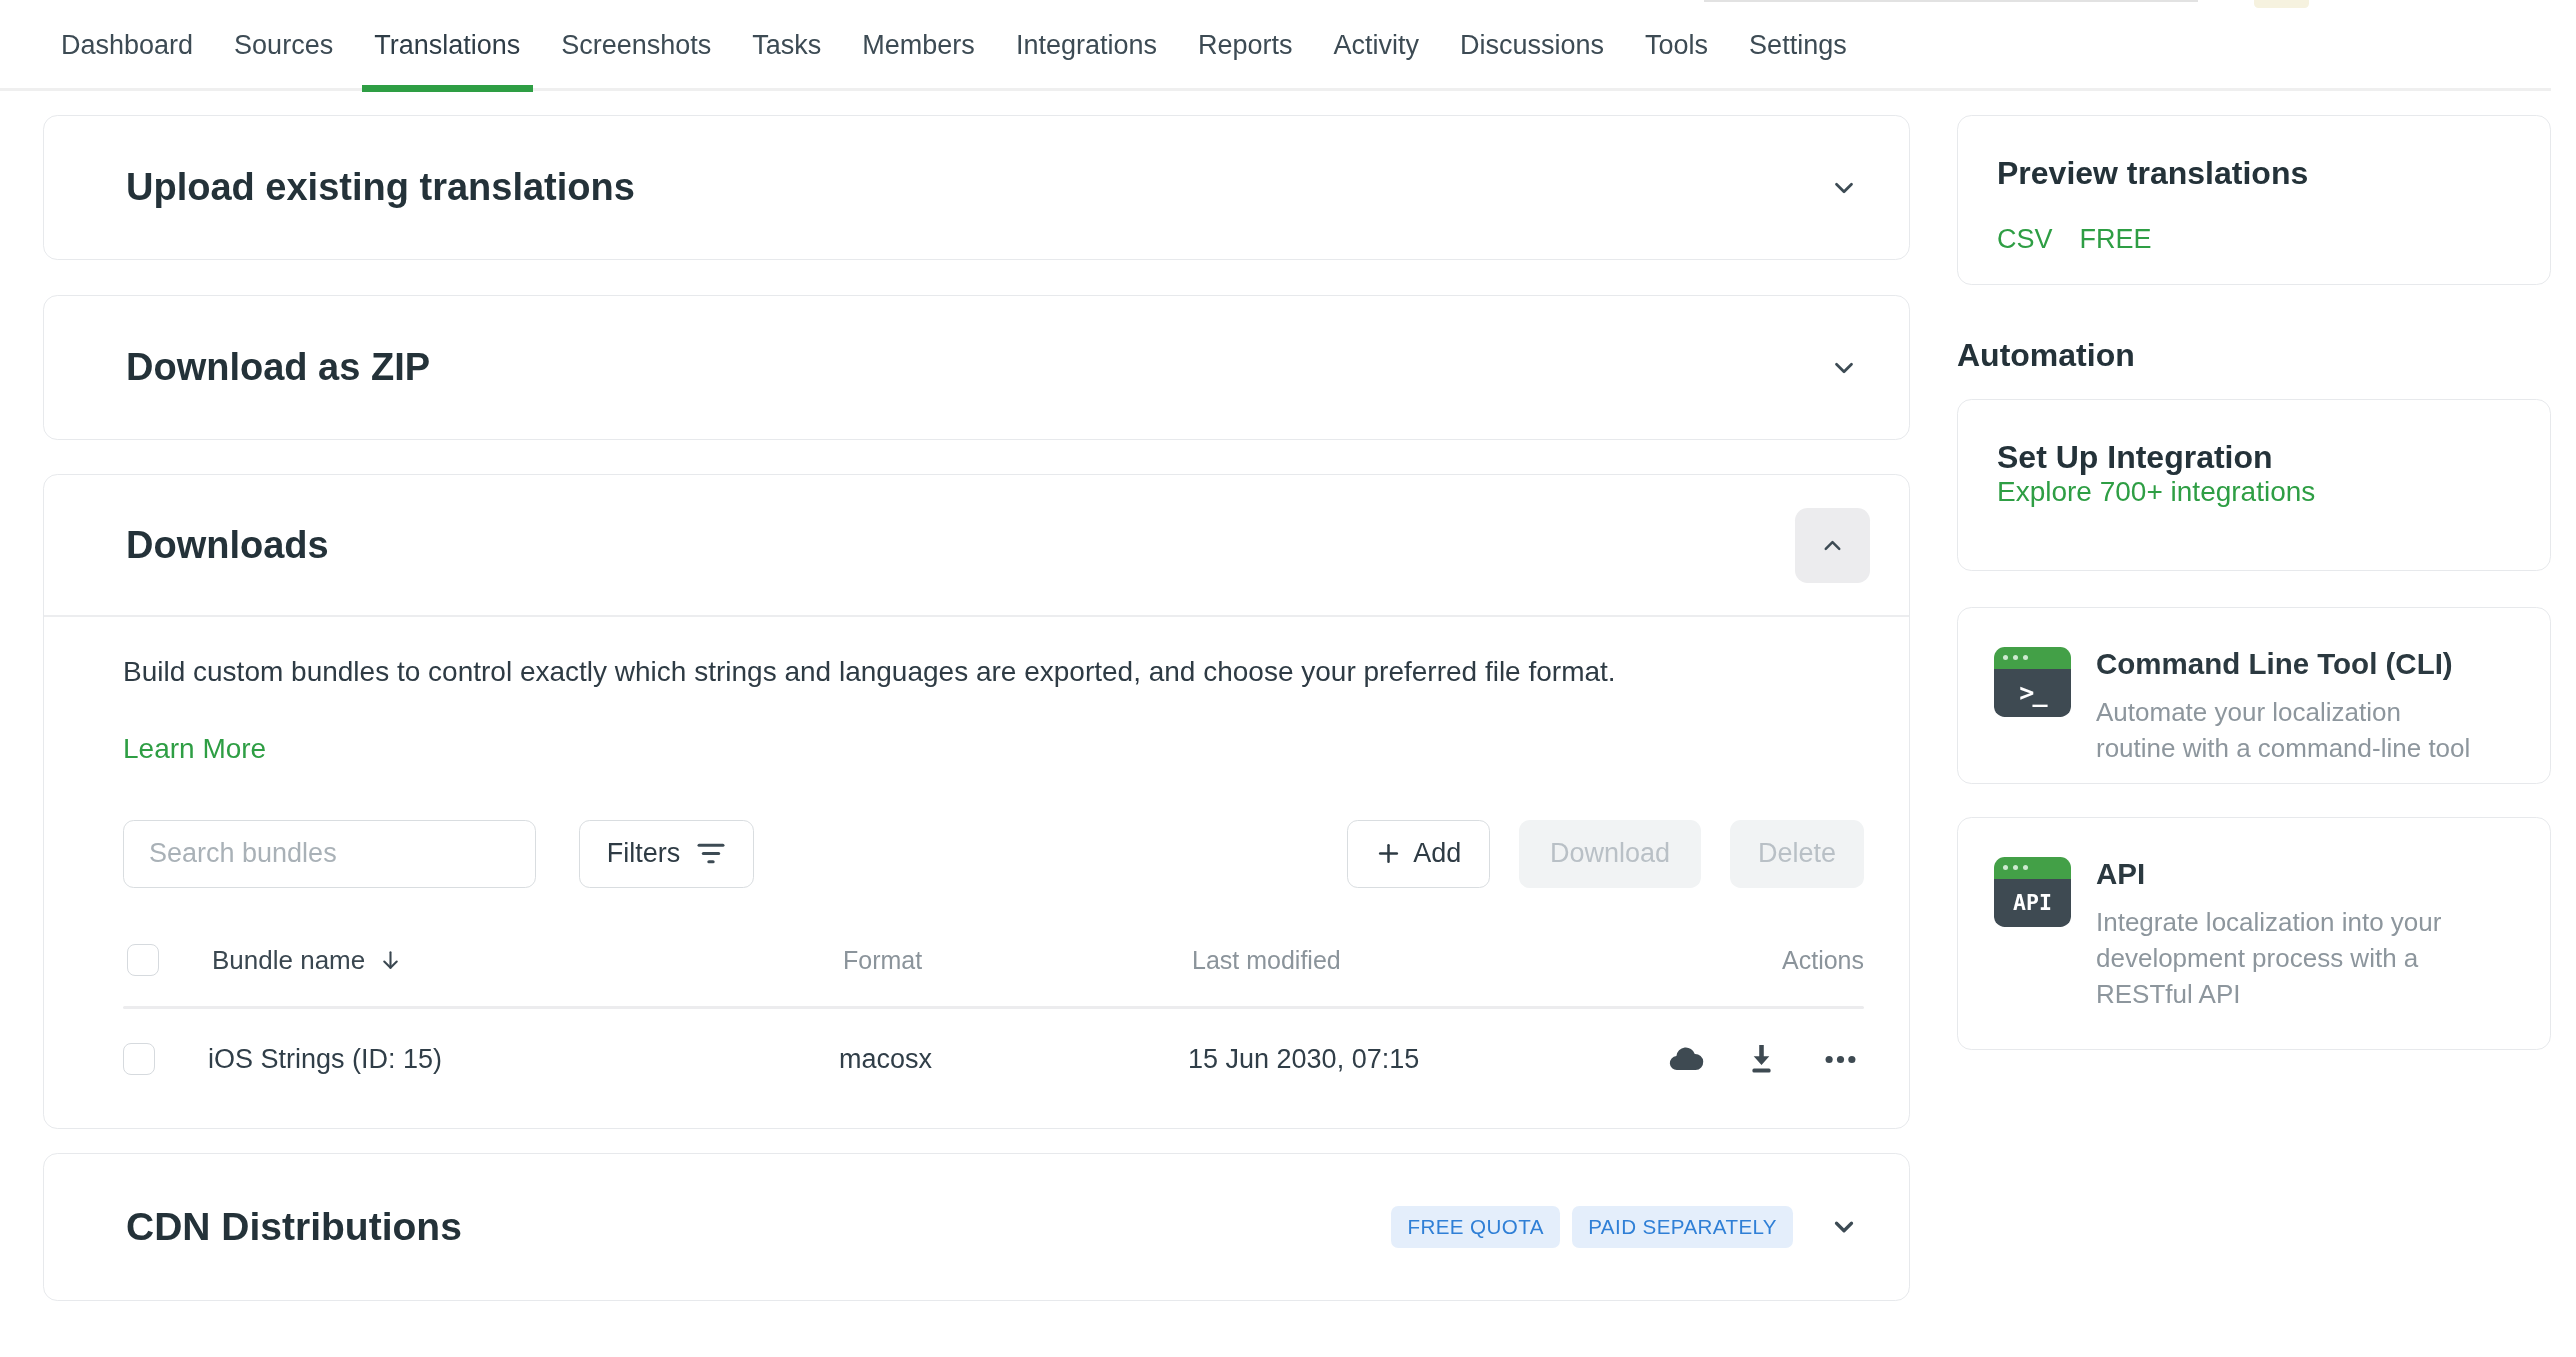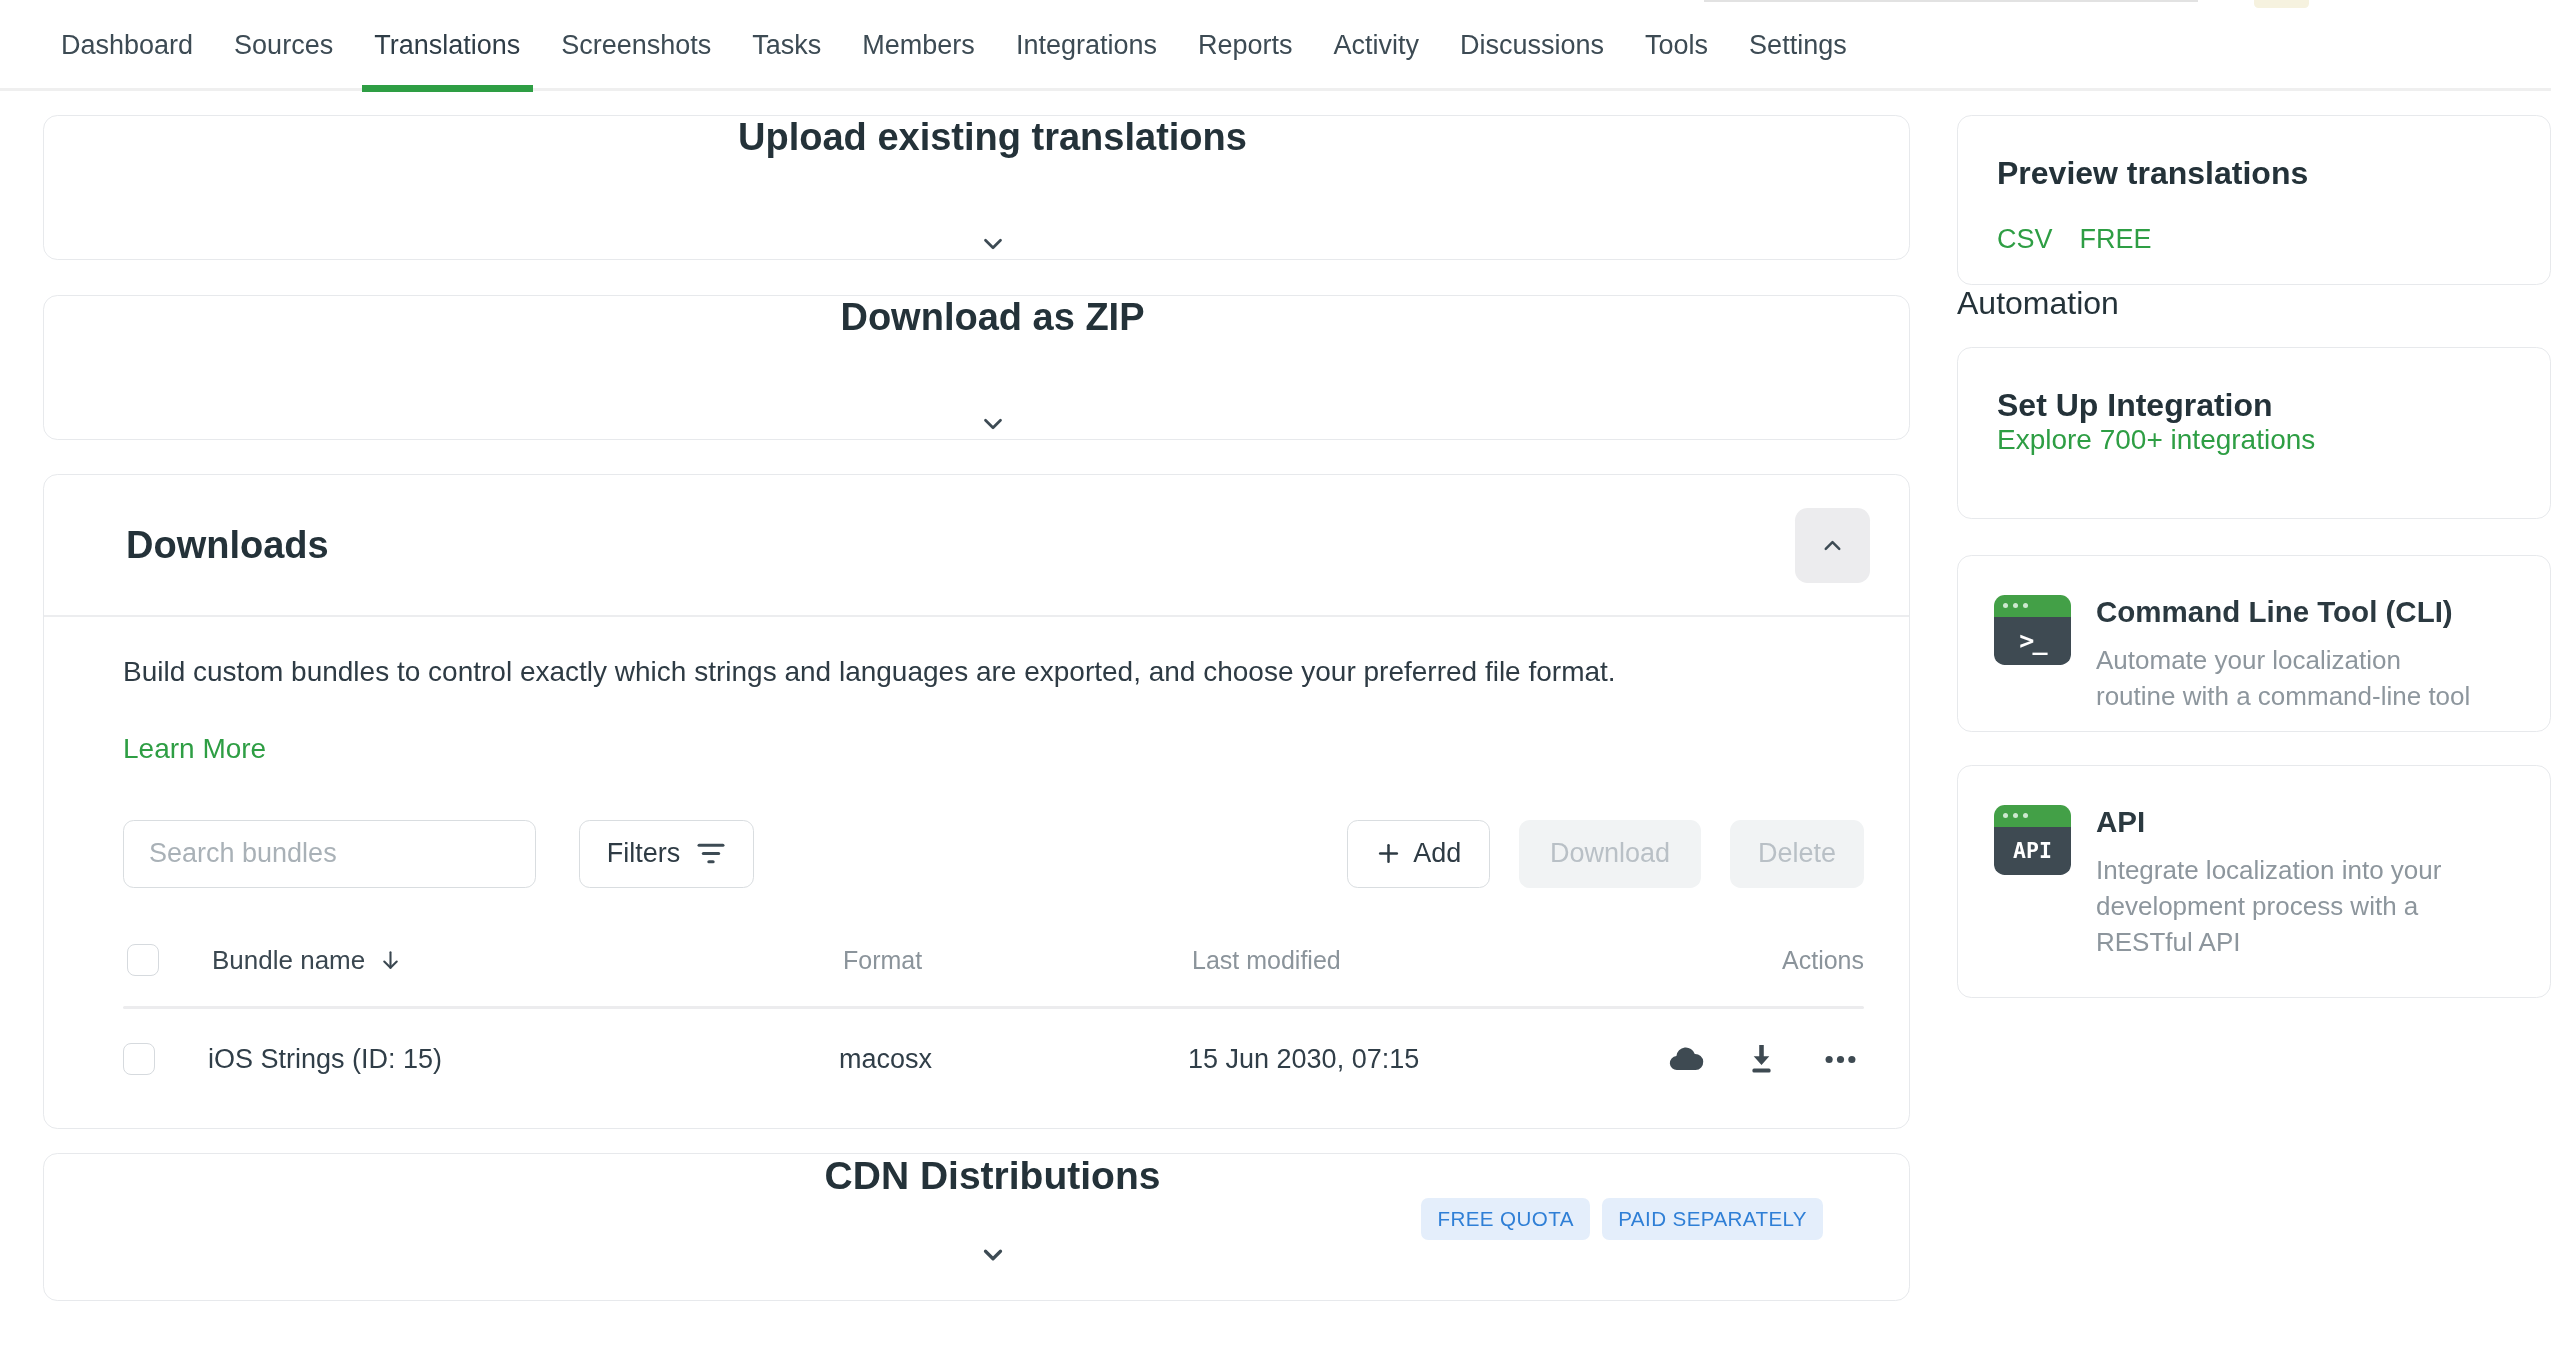--- a/index.html
+++ b/index.html
@@ -30,21 +30,21 @@
        border-bottom:3.6px solid #efefef;margin:0 25px 0 0;}
   .nav-item{position:relative;font-size:27px;color:#3d4b54;padding:0 0 27px 0;cursor:pointer;white-space:nowrap;}
   .nav-item.active{color:#2f3d47;}
   .nav-item.active::after{content:"";position:absolute;left:-12.5px;right:-12.5px;bottom:-3.6px;height:6.3px;background:var(--green);}
 
   
   .content{display:flex;gap:47px;padding:24px 25px 0 43px;align-items:flex-start;}
   .main{width:1867px;flex:0 0 auto;display:flex;flex-direction:column;}
   .sidebar{width:594px;flex:0 0 auto;display:flex;flex-direction:column;}
 
-  .card{background:#fff;border:1.8px solid var(--border);border-radius:14.3px;flex-direction:column;}
+  .card{background:#fff;border:1.8px solid var(--border);border-radius:14.3px;}
 
   
   .collapse-card{height:145px;display:flex;align-items:center;justify-content:space-between;
     padding:0 50px 0 82px;}
   .collapse-card + .collapse-card{margin-top:35px;}
   .card-title{font-size:38px;font-weight:700;color:var(--title);}
   .chev{width:30px;height:30px;color:#3d4b54;flex:0 0 auto;cursor:pointer;}
 
   
   .downloads-card{margin-top:34px;height:655px;display:flex;flex-direction:column;}
@@ -95,21 +95,21 @@
   .badges{margin-left:auto;display:flex;gap:12.5px;align-items:center;margin-right:36px;}
   .badge{background:var(--badge-bg);color:var(--badge-text);font-size:20.6px;letter-spacing:0.4px;
     padding:9px 16px;border-radius:7.2px;white-space:nowrap;}
 
   
   .sb-card{border:1.8px solid var(--border);border-radius:14.3px;background:#fff;padding:39px;}
   .sb-title{font-size:32px;font-weight:700;color:var(--title);}
   .preview-card{height:170px;}
   .preview-links{margin-top:32px;display:flex;gap:27px;}
   .green-link{color:var(--green);font-size:27px;cursor:pointer;}
-  .automation-heading{font-size:32px;font-weight:400;color:var(--title);}
+  .automation-heading{margin-top:52px;font-size:32px;font-weight:700;color:var(--title);}
   .integration-card{margin-top:25px;height:172px;}
   .integration-link{margin-top:30px;font-size:28px;color:var(--green);cursor:pointer;width:max-content;}
   .tool-card{display:flex;gap:25px;padding:39px 36px;}
   .cli-card{margin-top:36px;height:177px;}
   .api-card{margin-top:33px;height:233px;}
   .tool-icon{width:77px;height:70px;border-radius:10.7px;overflow:hidden;flex:0 0 auto;
     display:flex;flex-direction:column;}
   .tool-icon .bar{height:21.5px;background:var(--icon-green);display:flex;align-items:center;gap:4.5px;padding-left:9px;}
   .tool-icon .dot{width:5.4px;height:5.4px;border-radius:50%;background:#cde9cf;}
   .tool-icon .body{flex:1;background:var(--icon-dark);color:#fff;display:flex;align-items:center;justify-content:center;

